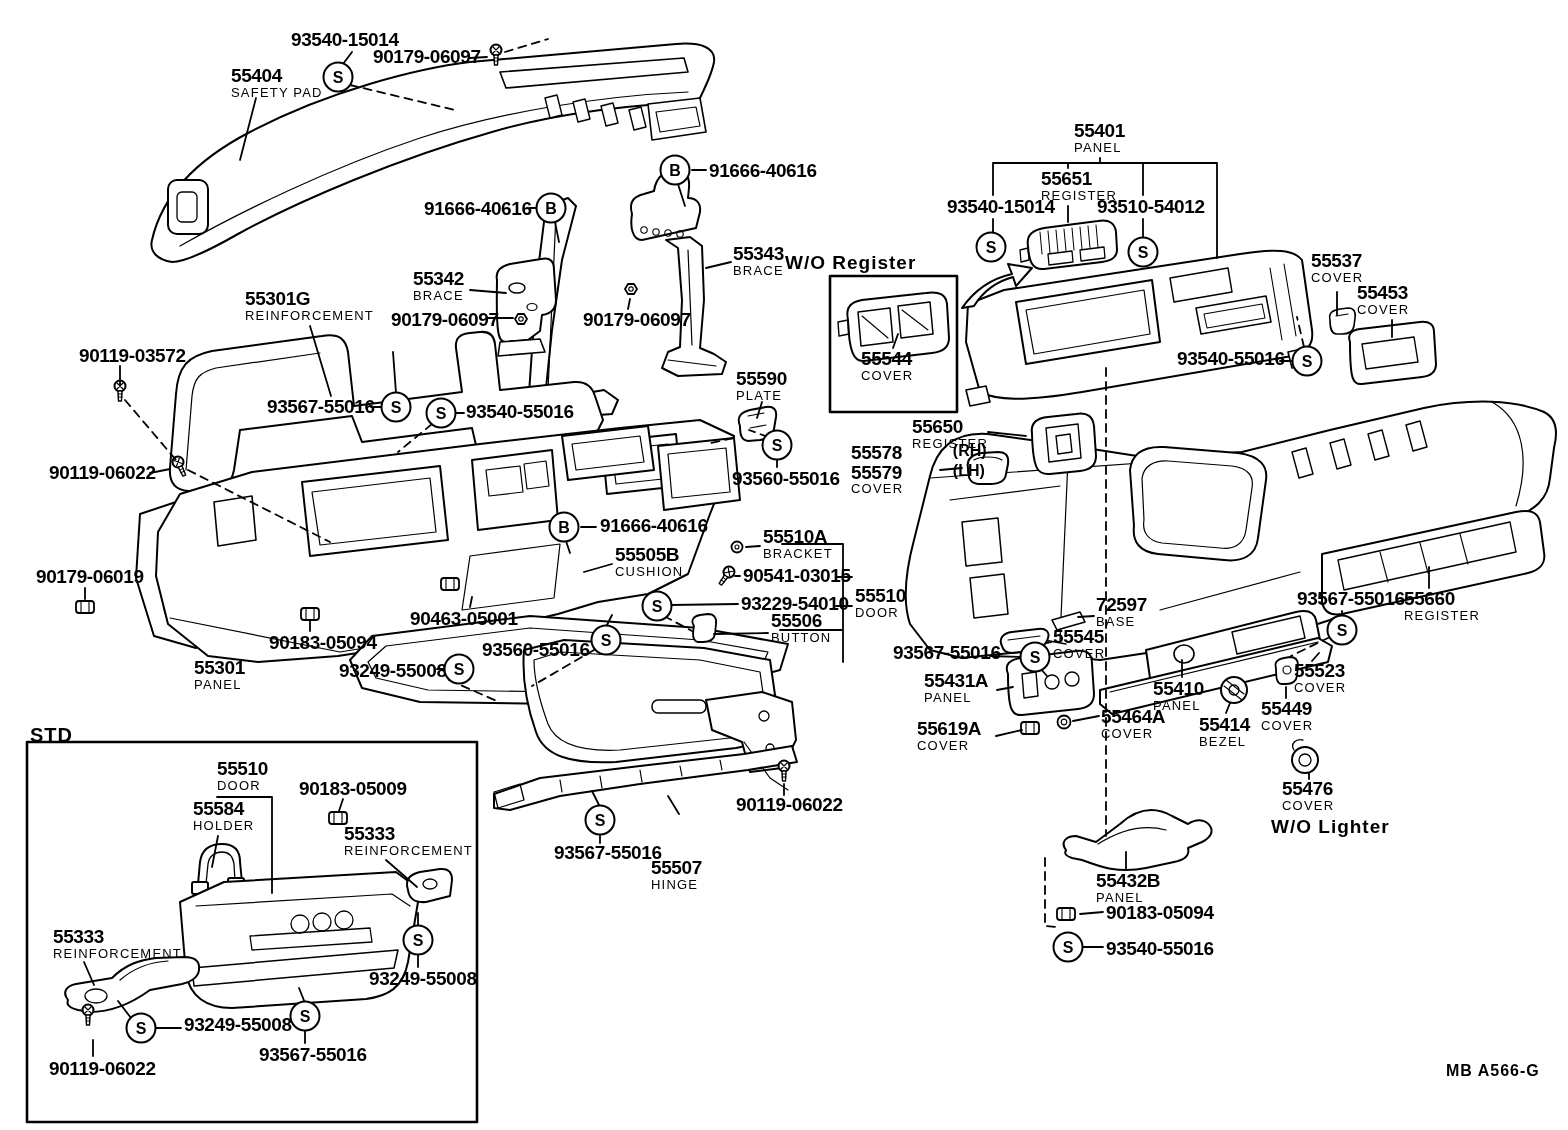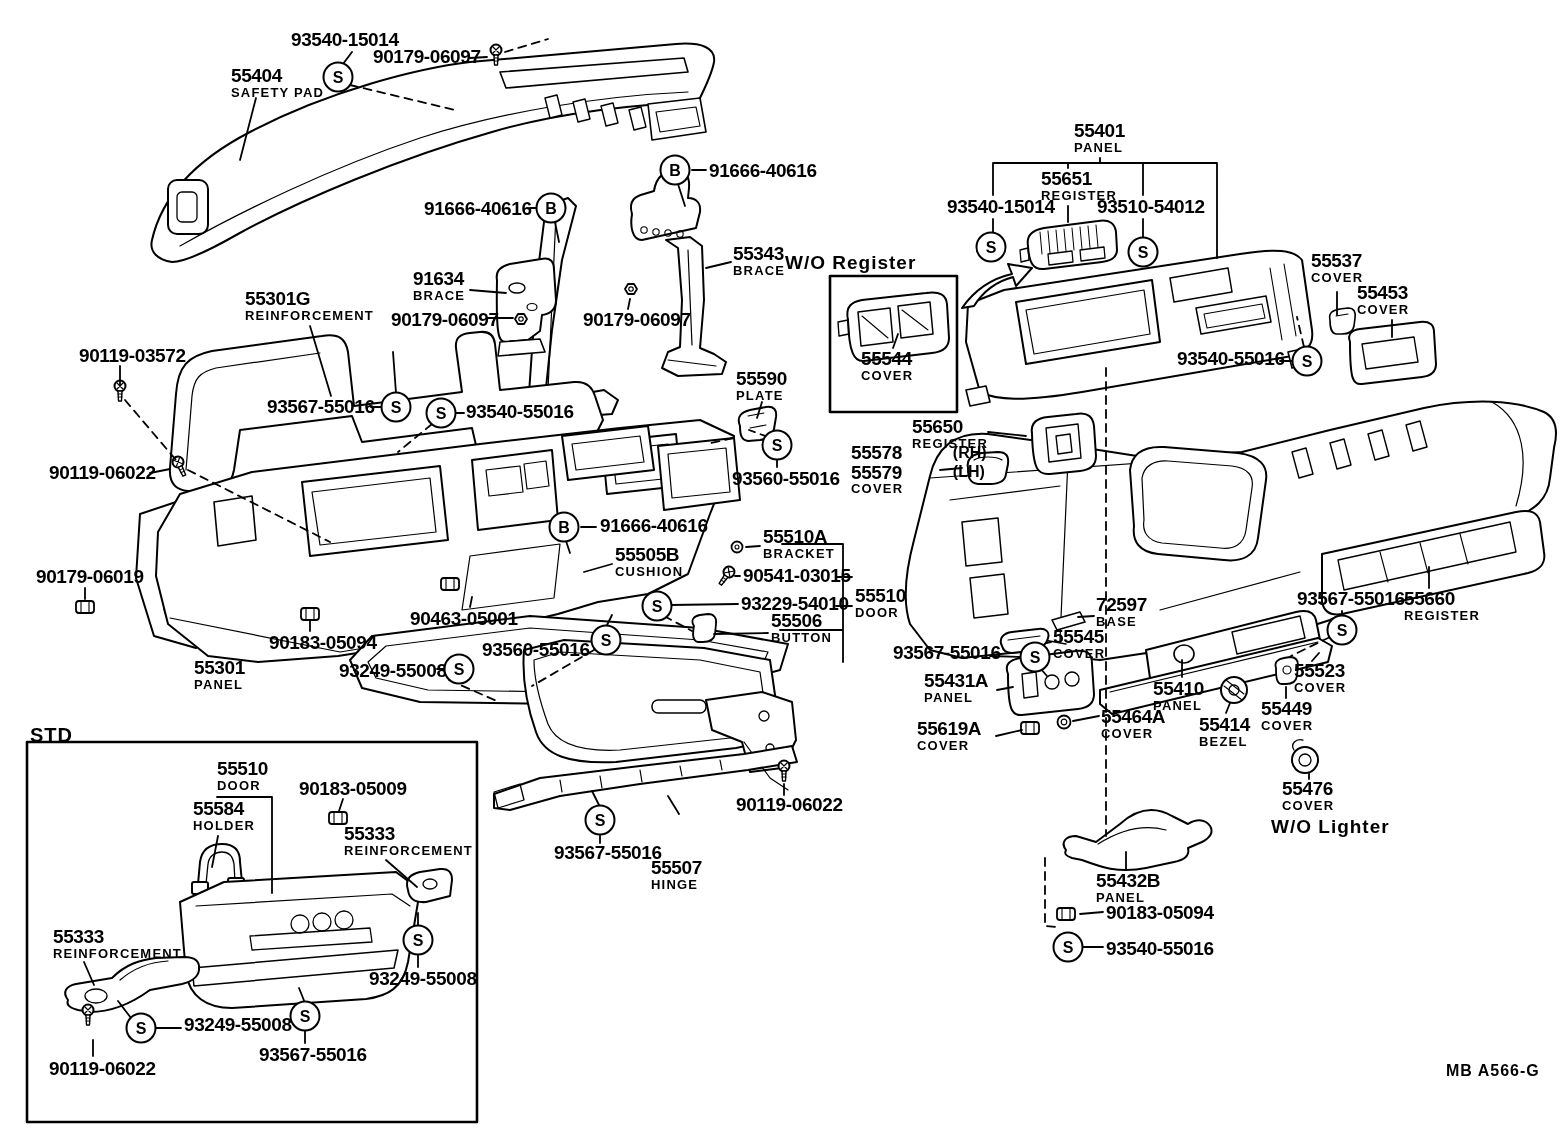--- a/index.html
+++ b/index.html
@@ -1,23 +1,23 @@
 <!DOCTYPE html>
 <html><head>
 <meta charset="utf-8">
 <style>
   html,body{margin:0;padding:0;background:#fff;}
   .stage{position:relative;width:1568px;height:1130px;background:#fff;overflow:hidden;
          font-family:"Liberation Sans",sans-serif;color:#000;}
   svg.art{position:absolute;left:0;top:0;}
   .lbl{position:absolute;line-height:1.03;white-space:nowrap;}
   .num{font-size:19px;font-weight:700;letter-spacing:-0.4px;}
-  .sub{font-size:13px;font-weight:700;letter-spacing:1.2px;}
+  .sub{font-size:13px;font-weight:400;letter-spacing:1.2px;}
   .sub:empty{display:none;}
-  .tagline{display:flex;gap:3px;align-items:center;}
+  .tagline{display:flex;gap:3px;align-items:flex-start;}
   .tag{font-size:16px;font-weight:700;padding-left:48px;}
   .sym{position:absolute;width:27px;height:27px;border:2.6px solid #000;border-radius:50%;
        display:flex;align-items:center;justify-content:center;font-size:16px;font-weight:700;
        transform:translate(-50%,-50%);background:#fff;z-index:3;}
   .pgl{position:absolute;font-weight:700;}
   .pgl-std{font-size:20px;letter-spacing:1px;}
   .pgl-wo{font-size:19px;letter-spacing:1px;}
   .pgl-code{font-size:16px;letter-spacing:1px;}
   .lbl{z-index:2;}
 </style>
@@ -271,21 +271,21 @@
       <div class="num">55404</div>
       <div class="sub">SAFETY PAD</div>
     </div>
 <div class="lbl" style="left:709px;top:161px">
       <div class="num">91666-40616</div>
     </div>
 <div class="lbl" style="left:424px;top:199px">
       <div class="num">91666-40616</div>
     </div>
 <div class="lbl" style="left:413px;top:269px">
-      <div class="num">91634</div>
+      <div class="num">55342</div>
       <div class="sub">BRACE</div>
     </div>
 <div class="lbl" style="left:391px;top:310px">
       <div class="num">90179-06097</div>
     </div>
 <div class="lbl" style="left:583px;top:310px">
       <div class="num">90179-06097</div>
     </div>
 <div class="lbl" style="left:733px;top:244px">
       <div class="num">55343</div>

